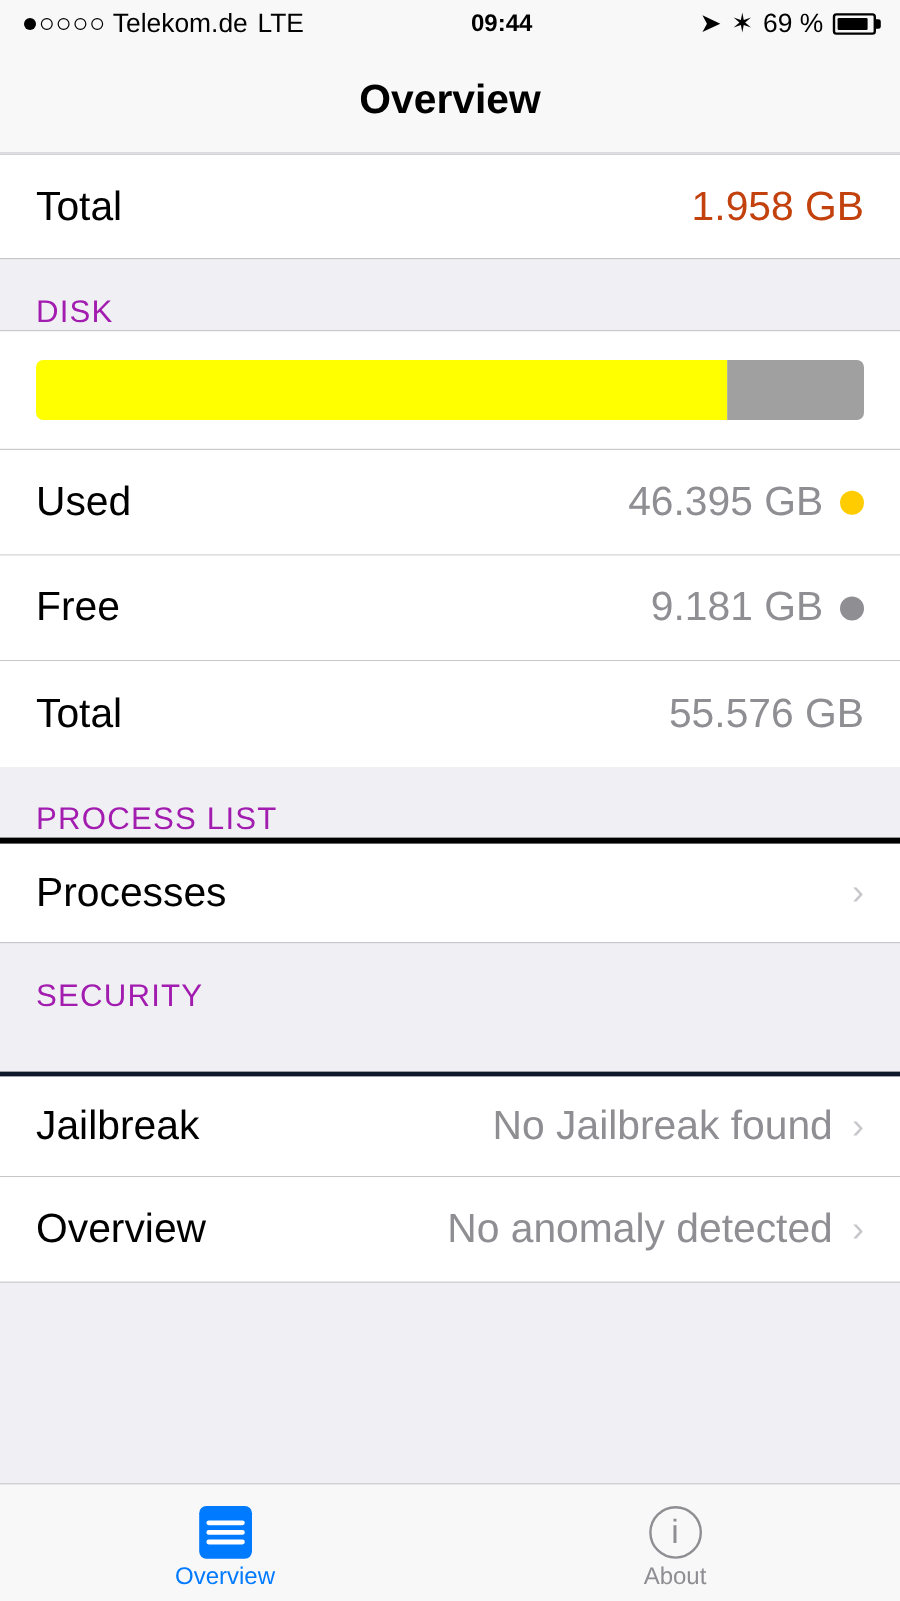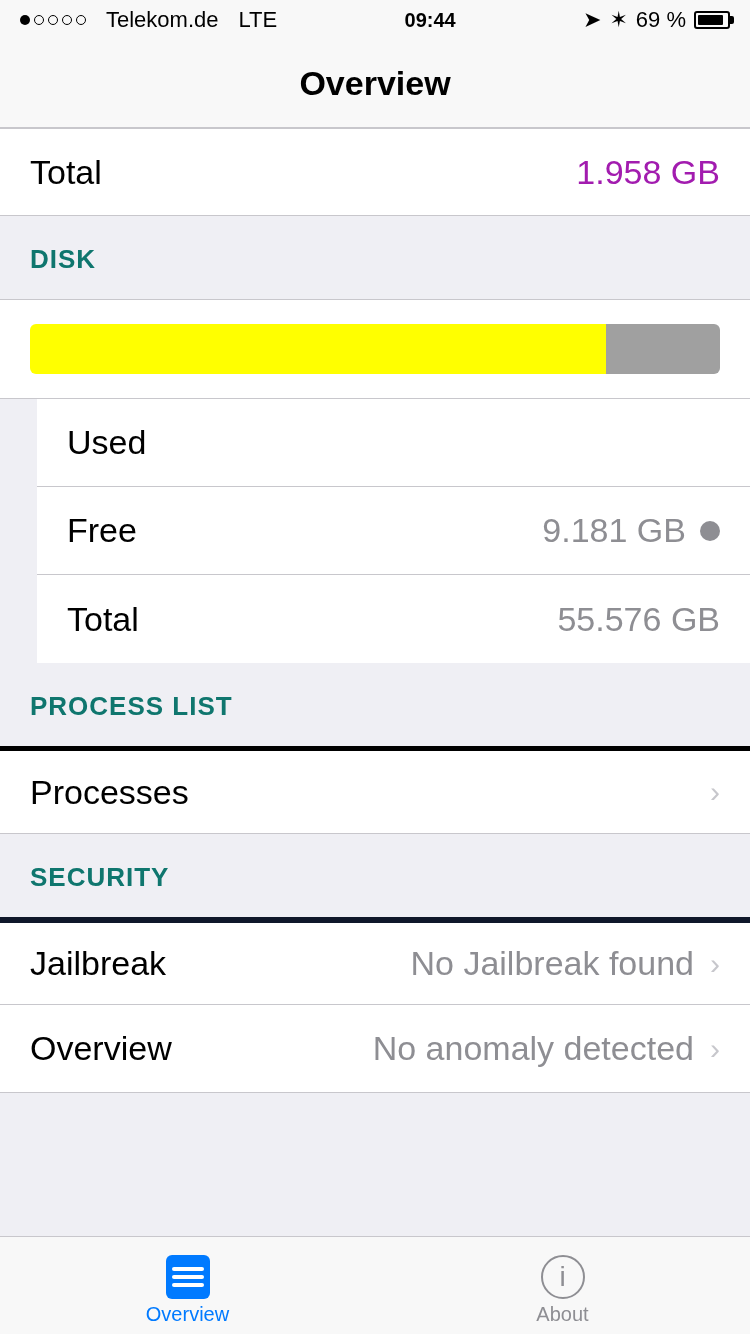--- a/index.html
+++ b/index.html
@@ -20,21 +20,21 @@
       width: 100%;
       height: 40px;
       background: #f8f8f8;
       display: flex;
       align-items: center;
       justify-content: space-between;
       padding: 0 20px;
       font-size: 24px;
       font-weight: 400;
     }
-    .status-left { display: flex; align-items: center; gap: 20px; }
+    .status-left { display: flex; align-items: center; gap: 8px; }
     .status-dots { display: flex; gap: 4px; align-items: center; }
     .dot { width: 10px; height: 10px; border-radius: 50%; background: #000; }
     .dot.empty { background: transparent; border: 1.5px solid #000; }
     .carrier { font-size: 22px; }
     .status-center { font-size: 20px; font-weight: 600; }
     .status-right { display: flex; align-items: center; gap: 8px; font-size: 22px; }
     .battery-icon {
       width: 36px; height: 18px; border: 2px solid #000; border-radius: 3px; position: relative;
       display: flex; align-items: center; padding: 2px;
     }
@@ -63,28 +63,28 @@
       background: #fff;
       border-bottom: 1px solid #c8c7cc;
       display: flex;
       align-items: center;
       justify-content: space-between;
       padding: 0 30px;
       min-height: 88px;
     }
     .table-row:first-child { border-top: 1px solid #c8c7cc; }
     .row-label { font-size: 34px; color: #000; font-weight: 400; }
-    .row-value { font-size: 34px; color: #a21caf; font-weight: 400; }
+    .row-value { font-size: 34px; color: #c2410c; font-weight: 400; }
 
     
     .section-header {
-      padding: 28px 30px 24px 30px;
+      padding: 28px 30px 0 30px;
       font-size: 26px;
-      color: #0f766e;
-      font-weight: 700;
+      color: #a21caf;
+      font-weight: 400;
       letter-spacing: 1px;
       text-transform: uppercase;
     }
 
     
     .disk-bar-container {
       background: #fff;
       padding: 24px 30px;
       border-top: 1px solid #c8c7cc;
       border-bottom: 1px solid #c8c7cc;
@@ -93,21 +93,21 @@
       width: 100%;
       height: 50px;
       border-radius: 6px;
       overflow: hidden;
       display: flex;
     }
     .disk-used { background: #ffff00; flex: 46.395; }
     .disk-free { background: #a0a0a0; flex: 9.181; }
 
     
-    .disk-stats { background: #fff; margin-left: 37px; }
+    .disk-stats { background: #fff; }
     .disk-row {
       display: flex;
       align-items: center;
       justify-content: space-between;
       padding: 0 30px;
       min-height: 88px;
       border-bottom: 1px solid #c8c7cc;
       background: #fff;
     }
     .disk-row-left { font-size: 34px; color: #000; }
@@ -253,20 +253,24 @@
   <div class="disk-bar-container">
     <div class="disk-bar">
       <div class="disk-used"></div>
       <div class="disk-free"></div>
     </div>
   </div>
 
   <div class="disk-stats">
     <div class="disk-row">
       <span class="disk-row-left">Used</span>
+      <div class="disk-row-right">
+        <span>46.395 GB</span>
+        <div class="disk-dot-yellow"></div>
+      </div>
     </div>
     <div class="disk-row">
       <span class="disk-row-left">Free</span>
       <div class="disk-row-right">
         <span>9.181 GB</span>
         <div class="disk-dot-gray"></div>
       </div>
     </div>
     <div class="disk-row" style="border-bottom: none;">
       <span class="disk-row-left">Total</span>
@@ -276,21 +280,21 @@
     </div>
   </div>
 
   <div class="section-header">PROCESS LIST</div>
   <div class="process-row">
     <span class="row-label">Processes</span>
     <span class="chevron">›</span>
   </div>
 
   <div class="section-header">SECURITY</div>
-  <div class="security-row" style="border-top: 6px solid #0f172a;">
+  <div class="security-row" style="border-top: 4px solid #0f172a; margin-top: 48px;">
     <span class="row-label">Jailbreak</span>
     <div class="security-right">
       <span>No Jailbreak found</span>
       <span class="chevron">›</span>
     </div>
   </div>
   <div class="security-row">
     <span class="row-label">Overview</span>
     <div class="security-right">
       <span>No anomaly detected</span>

